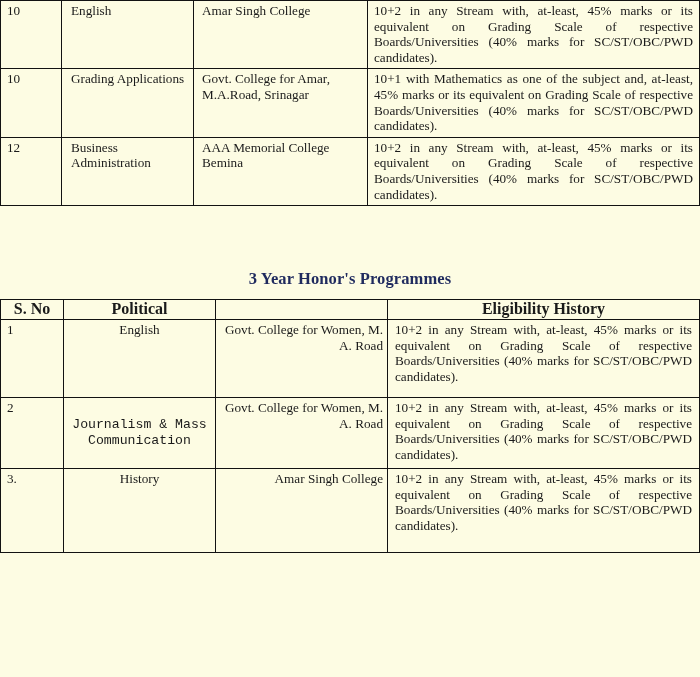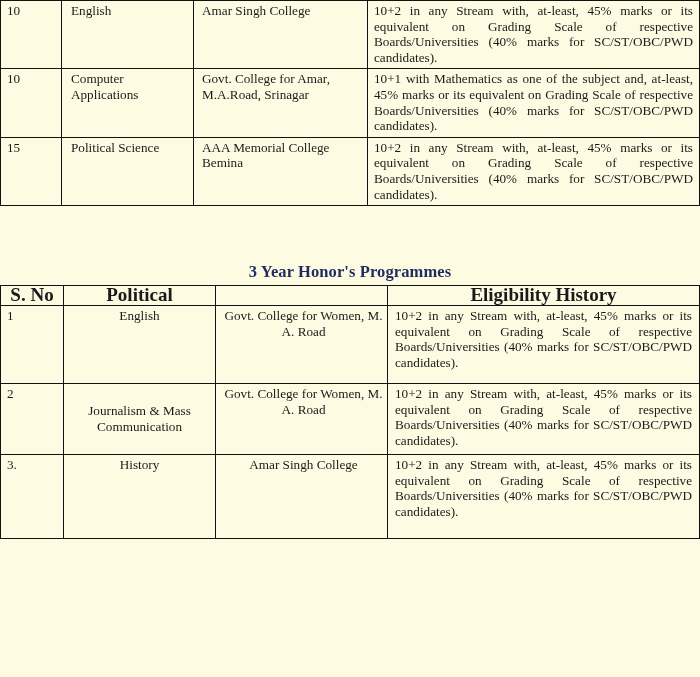--- a/index.html
+++ b/index.html
@@ -55,44 +55,44 @@
   .spacer-gap { height: 56px; }
 
   
   .honors-title {
     text-align: center;
     font-weight: bold;
     font-size: 16.5px;
     color: #1f2a5e;
     letter-spacing: 0.1px;
     padding: 0 0 4px 0;
-    margin: 0;
+    margin: 7px;
     line-height: 19px;
   }
 
   
   #table-honors th {
     text-align: center;
     font-weight: bold;
-    font-size: 19px;
+    font-size: 16px;
     line-height: 16px;
     padding: 1px 4px 2px 4px;
     vertical-align: middle;
   }
   #table-honors td.h-sno  { width: 54px;  text-align: left; padding-left: 6px; }
   #table-honors td.h-prog { width: 143px; text-align: center; }
-  #table-honors td.h-coll { width: 163px; text-align: center; padding-left: 8px; }
+  #table-honors td.h-coll { width: 163px; text-align: right; padding-left: 8px; }
   #table-honors td.h-elig {
     text-align: justify;
     text-justify: inter-word;
     padding-left: 7px;
     padding-right: 7px;
     hyphens: none;
   }
-  #table-honors td.h-prog.vmid { vertical-align: middle; }
+  #table-honors td.h-prog.vmid { vertical-align: middle; font-family: Liberation Mono, monospace; }
   #table-honors th.h-sno  { width: 54px; }
   #table-honors th.h-prog { width: 143px; }
   #table-honors th.h-coll { width: 163px; }
 </style>
 </head>
 <body>
 
 <div class="page">
 
   <table class="doc-table" id="table-continued">
@@ -100,34 +100,34 @@
 
       <tr style="height:48px">
         <td class="c-sno">10</td>
         <td class="c-prog">English</td>
         <td class="c-coll">Amar Singh College</td>
         <td class="c-elig">10+2 in any Stream with, at-least, 45% marks or its equivalent on Grading Scale of respective Boards/Universities (40% marks for SC/ST/OBC/PWD candidates).</td>
       </tr>
 
       <tr style="height:64px">
         <td class="c-sno">10</td>
-        <td class="c-prog">Computer Applications</td>
+        <td class="c-prog">Grading Applications</td>
         <td class="c-coll">Govt. College for Amar, M.A.Road, Srinagar</td>
         <td class="c-elig">10+1 with Mathematics as one of the subject and, at-least, 45% marks or its equivalent on Grading Scale of respective Boards/Universities (40% marks for SC/ST/OBC/PWD candidates).</td>
       </tr>
 
+      <tr style="height:48px">
+        <td class="c-sno">12</td>
+        <td class="c-prog">Business Administration</td>
+        <td class="c-coll">AAA Memorial College Bemina</td>
+        <td class="c-elig">10+2 in any Stream with, at-least, 45% marks or its equivalent on Grading Scale of respective Boards/Universities (40% marks for SC/ST/OBC/PWD candidates).</td>
+      </tr>
 
 
 
-      <tr style="height:48px">
-        <td class="c-sno">15</td>
-        <td class="c-prog">Political Science</td>
-        <td class="c-coll">AAA Memorial College Bemina</td>
-        <td class="c-elig">10+2 in any Stream with, at-least, 45% marks or its equivalent on Grading Scale of respective Boards/Universities (40% marks for SC/ST/OBC/PWD candidates).</td>
-      </tr>
 
     </tbody>
   </table>
 
   <div class="spacer-gap"></div>
 
   <div class="honors-title">3 Year Honor's Programmes</div>
 
   <table class="doc-table" id="table-honors">
     <thead>

